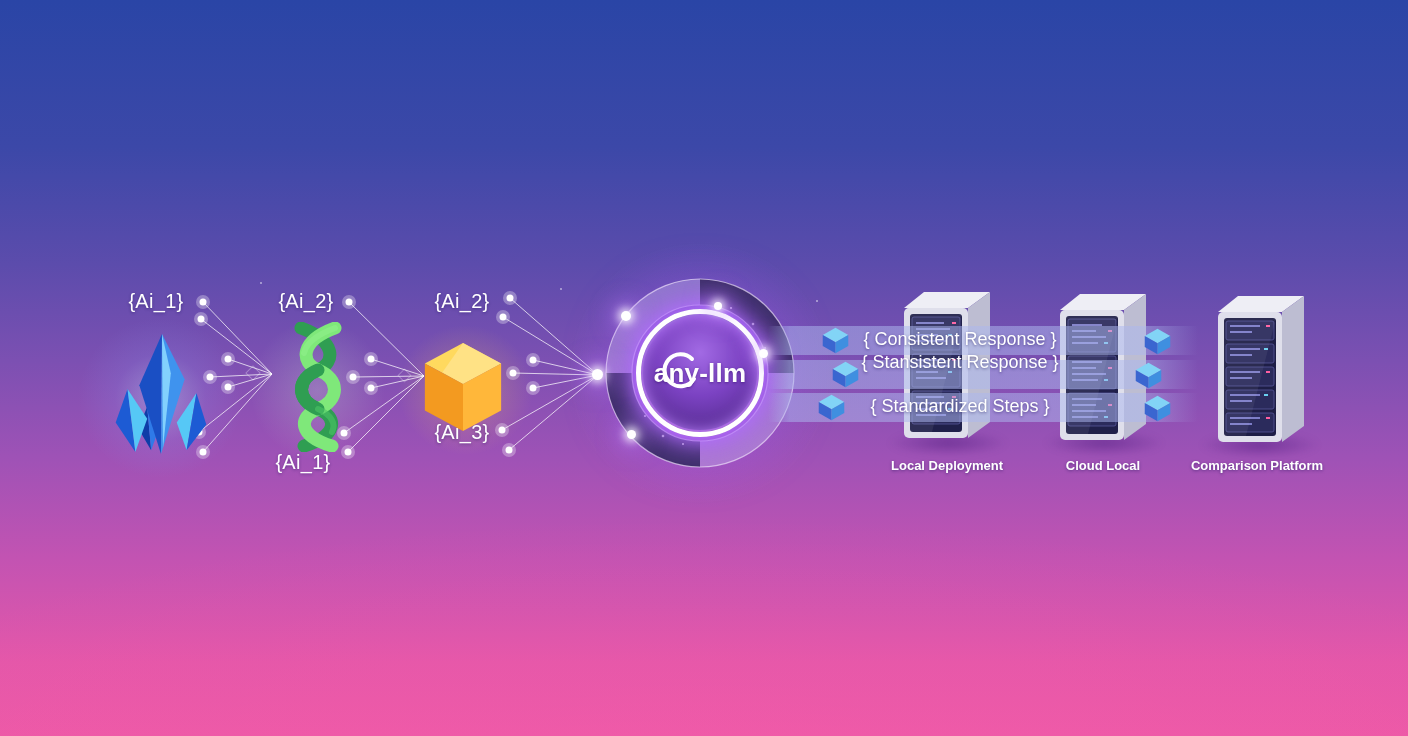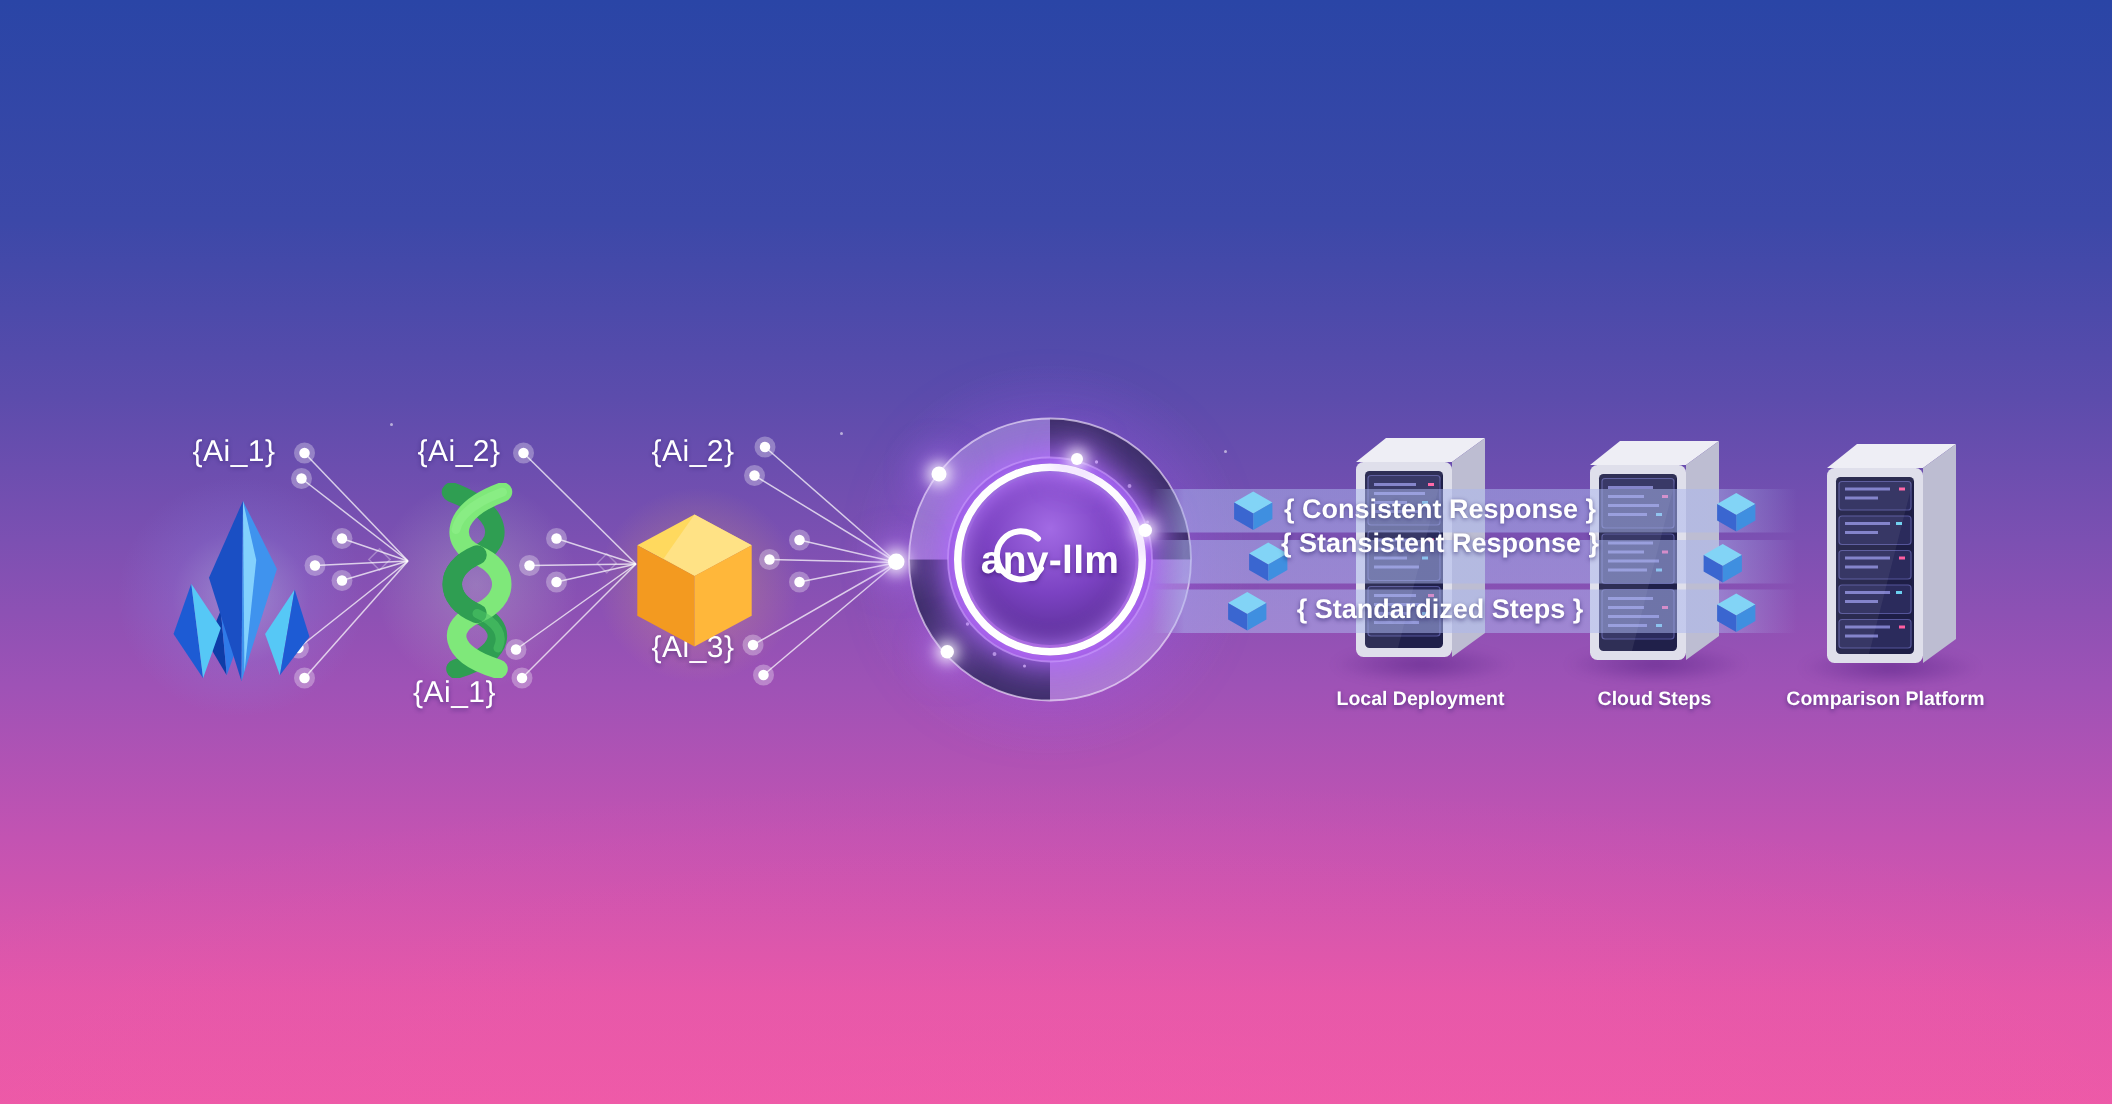--- a/index.html
+++ b/index.html
@@ -7,21 +7,21 @@
   .stage{position:relative;width:1408px;height:736px;overflow:hidden;
     background:
       radial-gradient(130% 80% at 50% 118%, rgba(255,96,172,.30), rgba(255,96,172,0) 60%),
       linear-gradient(180deg,#2a45a6 0%,#3c48a8 20%,#5c4cac 36%,#7c50b2 49%,#9e52b6 62%,#c353b2 76%,#e457a9 90%,#ec59a7 100%);
   }
   .abs{position:absolute;}
   
   .src-label{position:absolute;width:140px;text-align:center;color:#fff;
     font-size:20px;font-weight:normal;letter-spacing:.3px;text-shadow:0 1px 3px rgba(30,20,90,.45);}
   .band-label{position:absolute;width:240px;text-align:center;color:#fff;
-    font-size:18px;font-weight:bold;text-shadow:0 1px 3px rgba(30,20,90,.55);z-index:6;}
+    font-size:18px;font-weight:normal;text-shadow:0 1px 3px rgba(30,20,90,.55);z-index:6;}
   .srv-label{position:absolute;width:200px;text-align:center;color:#fff;
     font-size:13px;font-weight:bold;text-shadow:0 1px 3px rgba(30,20,90,.5);z-index:6;}
   
   .icon-glow{position:absolute;border-radius:50%;pointer-events:none;}
   .g-crystal{left:78px;top:318px;width:165px;height:160px;
     background:radial-gradient(closest-side,rgba(185,225,255,.38),rgba(140,160,255,.14) 55%,rgba(140,160,255,0));}
   .g-dna{left:250px;top:320px;width:135px;height:140px;
     background:radial-gradient(closest-side,rgba(220,255,220,.22),rgba(220,255,220,0));}
   .g-cube{left:398px;top:325px;width:135px;height:130px;
     background:radial-gradient(closest-side,rgba(255,205,90,.30),rgba(255,205,90,0));}
@@ -301,21 +301,21 @@
           <rect x="50" y="112" width="4" height="2"></rect>
         </g>
       <g fill="#6ad0f0">
           <rect x="46" y="50" width="4" height="2"></rect>
           <rect x="46" y="87" width="4" height="2"></rect>
           <rect x="46" y="124" width="4" height="2"></rect>
         </g>
     </g>
     <polygon points="8,24 60,24 30,142 8,142" fill="rgba(255,255,255,0.07)"></polygon>
   </svg>
-  <div class="srv-label" style="left:1003px;top:458px;">Cloud Steps</div>
+  <div class="srv-label" style="left:1003px;top:458px;">Cloud Local</div>
 
   <svg class="mini-cube" style="left:1142px;top:326px;" width="31" height="31" viewBox="0 0 34 34">
     <polygon points="17,3 31,11 17,19 3,11" fill="#82d4f6"></polygon>
       <polygon points="3,11 17,19 17,31 3,23" fill="#3a66d0"></polygon>
       <polygon points="31,11 17,19 17,31 31,23" fill="#3f8fe0"></polygon>
   </svg>
   <svg class="mini-cube" style="left:1133px;top:360px;" width="31" height="31" viewBox="0 0 34 34">
     <polygon points="17,3 31,11 17,19 3,11" fill="#82d4f6"></polygon>
       <polygon points="3,11 17,19 17,31 3,23" fill="#3a66d0"></polygon>
       <polygon points="31,11 17,19 17,31 31,23" fill="#3f8fe0"></polygon>

